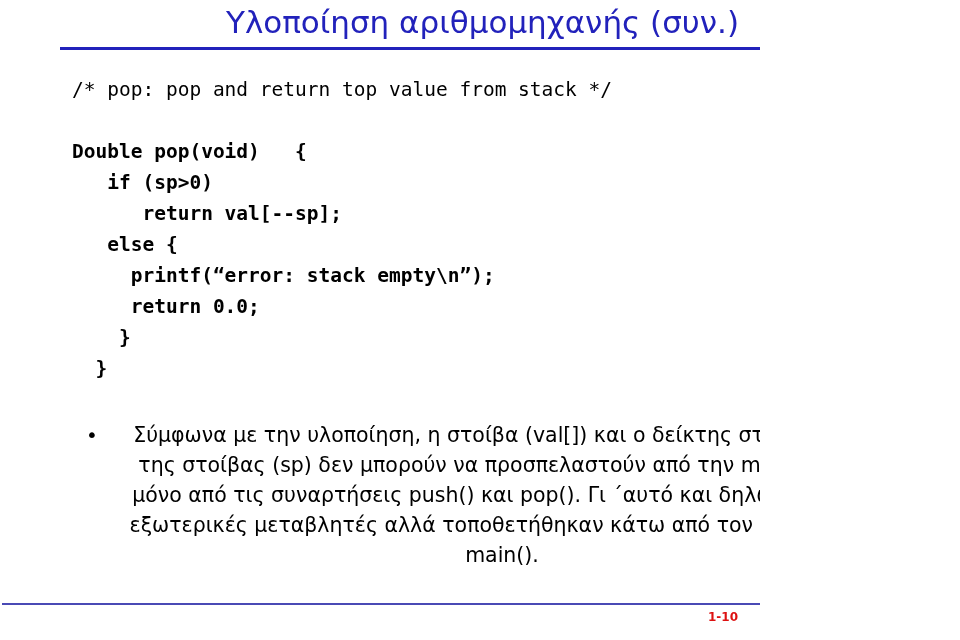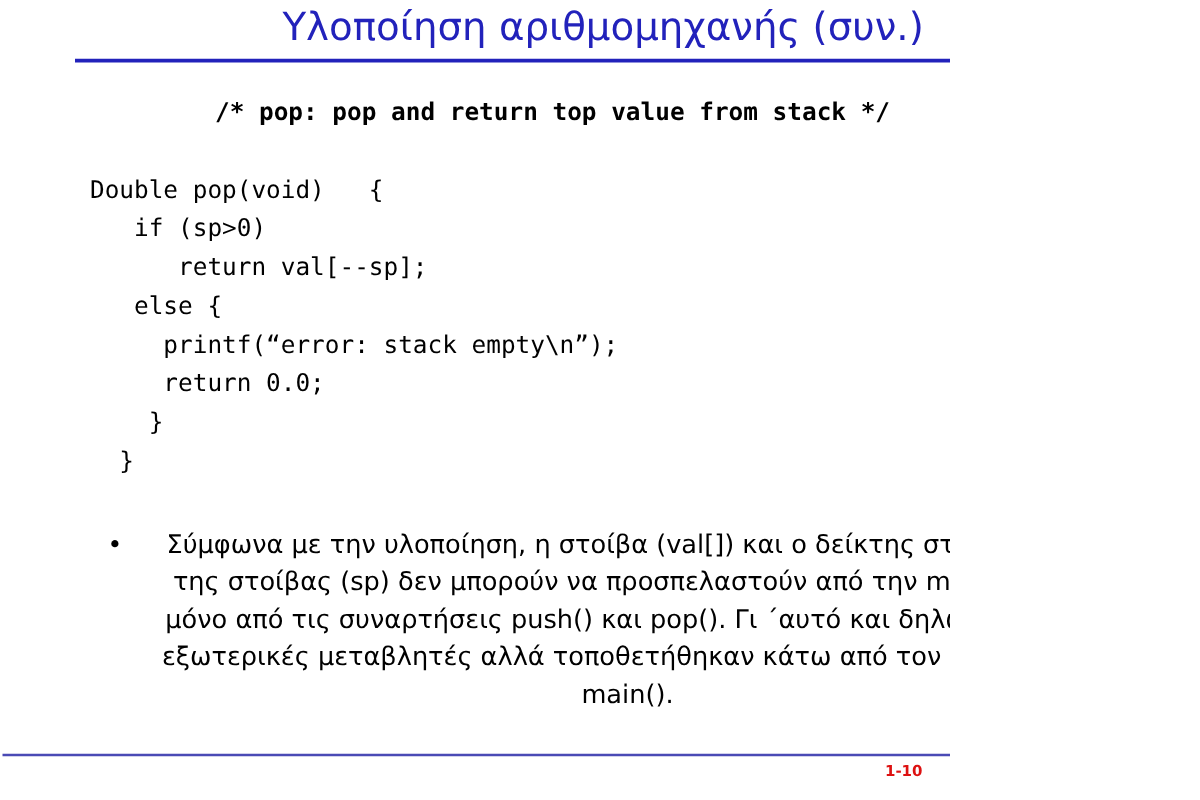--- a/index.html
+++ b/index.html
@@ -58,26 +58,25 @@
     color: #000000;
     white-space: pre;
   }
 
   .code-line {
     white-space: pre;
     min-height: 31px;
   }
 
   .code-line.bold {
-    font-weight: normal;
+    font-weight: bold;
   }
 
   .code-line.plain {
-    font-weight: 700;
-    text-align: center;
+    font-weight: 400;
   }
 
   
   #body-bullet {
     position: absolute;
     left: 82px;
     top: 420px;
     width: 810px;
     display: flex;
     align-items: flex-start;

